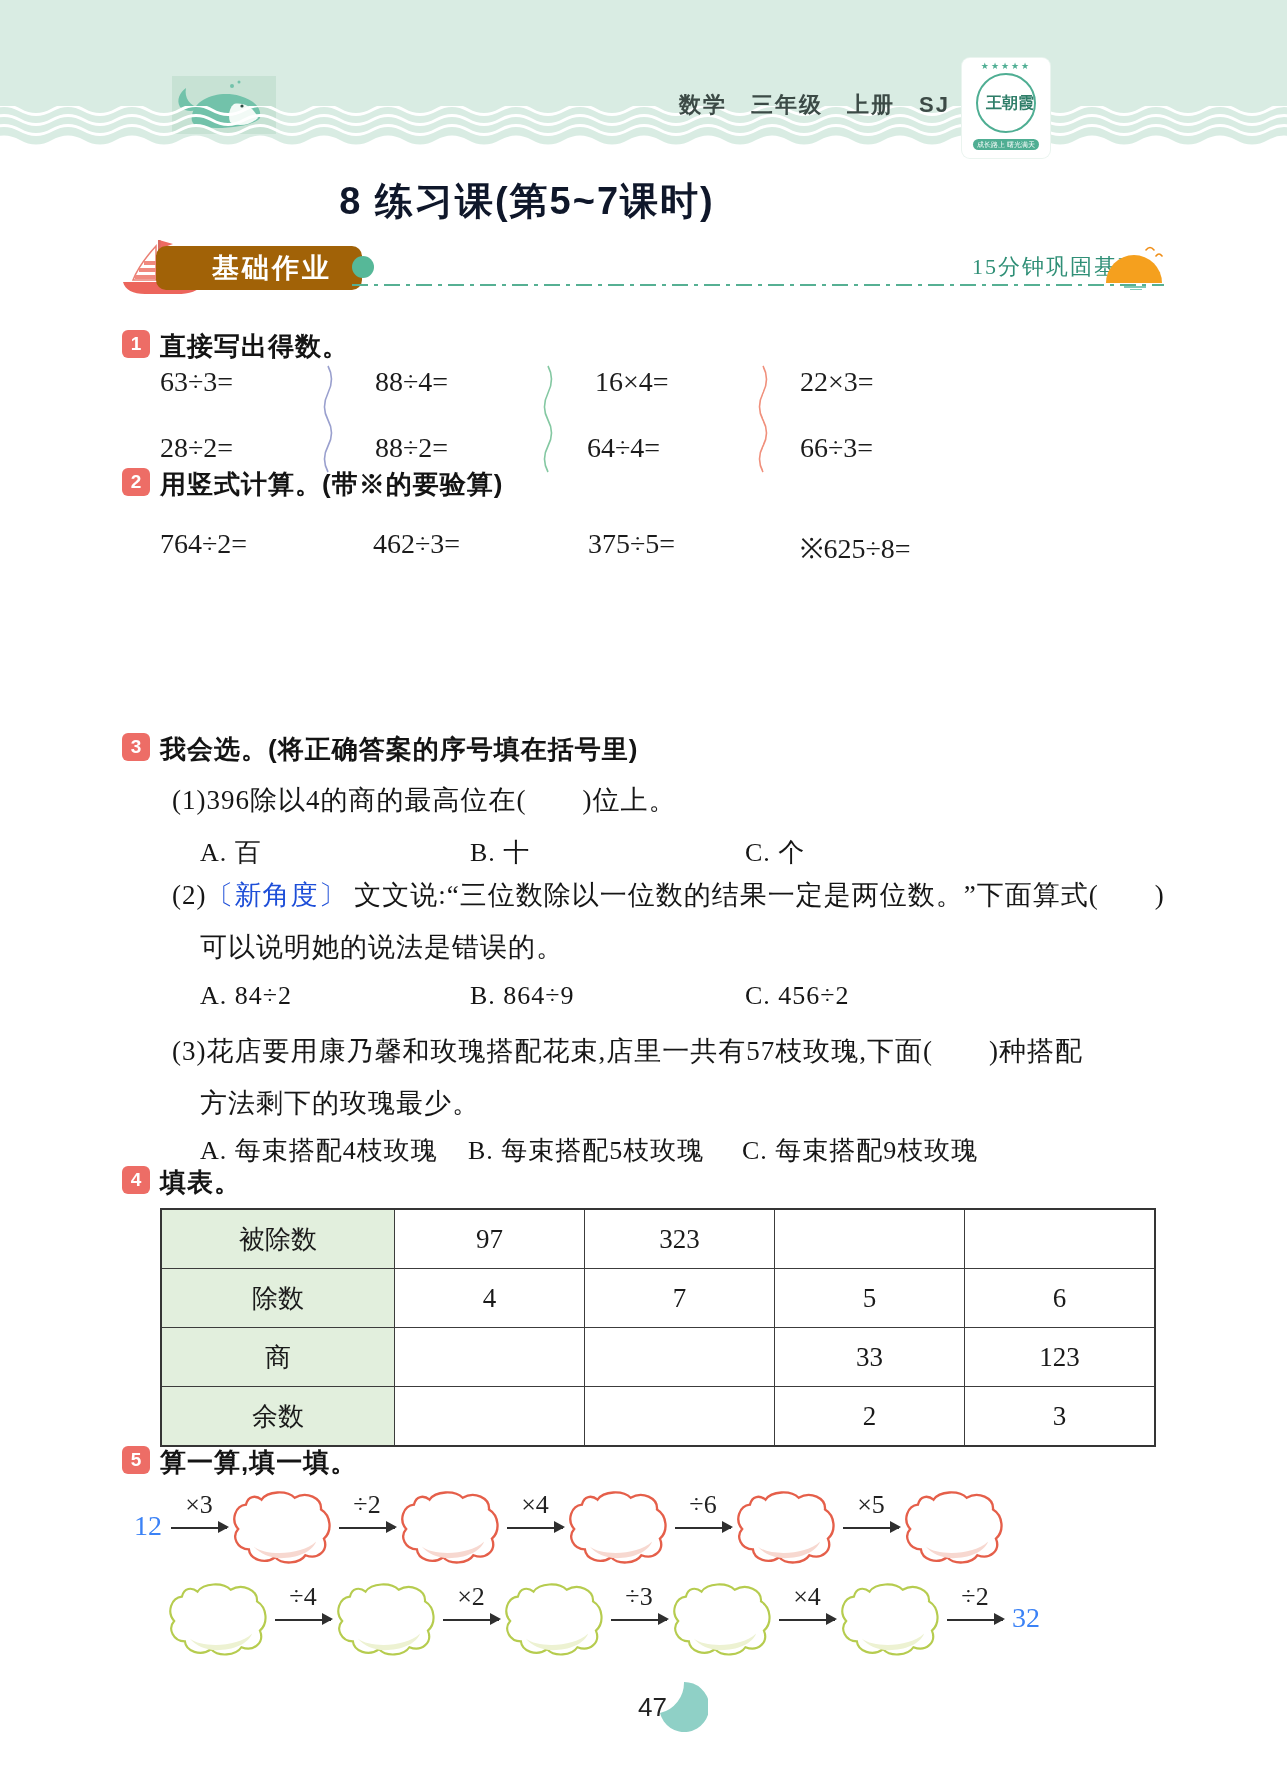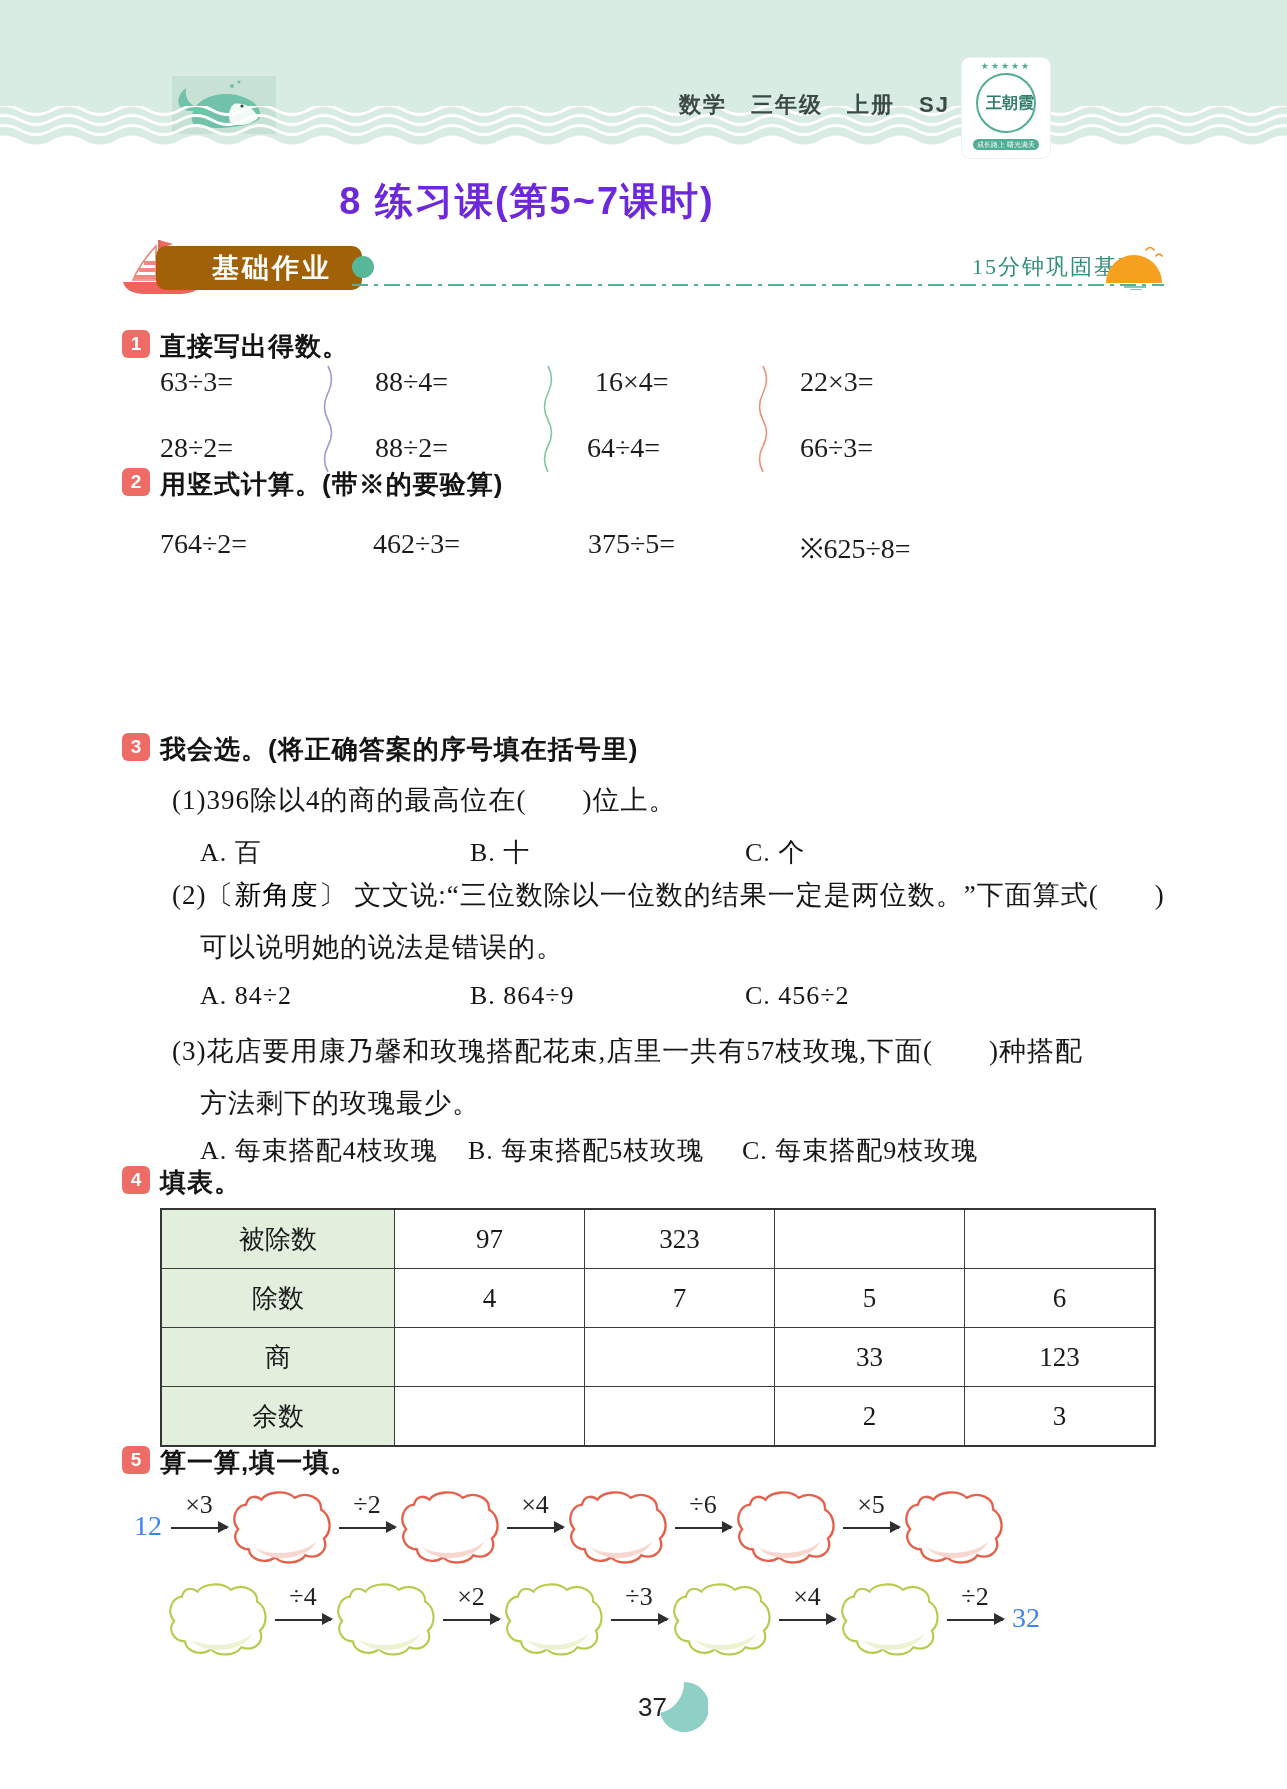--- a/index.html
+++ b/index.html
@@ -17,40 +17,40 @@
   .logo-stars{display:block;margin-top:3px;font-size:9px;letter-spacing:2px;color:#4fae93;line-height:10px;}
   .logo-circle{width:56px;height:56px;margin:2px auto 0;border:2px solid #4fae93;border-radius:50%;
                display:flex;align-items:center;justify-content:flex-end;}
   .logo-name{font-size:16px;font-weight:700;color:#2e7d68;font-family:"Liberation Serif",serif;}
   .logo-ribbon{display:inline-block;margin-top:3px;background:#4fae93;color:#fff;font-size:7px;
                line-height:11px;padding:0 4px;border-radius:6px;white-space:nowrap;}
 
   
   .page-title{position:absolute;top:176px;left:0;width:1184px;text-align:center;
               padding-right:130px;box-sizing:border-box;font-size:38px;font-weight:700;
-              color:#6d28d9;letter-spacing:2px;}
+              color:#0f172a;letter-spacing:2px;}
   .boat{position:absolute;left:114px;top:238px;width:98px;height:56px;}
   .banner-label{position:absolute;left:156px;top:246px;height:44px;line-height:44px;
                 background:#a16207;color:#fff;font-size:27px;font-weight:700;letter-spacing:3px;
                 padding:0 30px 0 56px;border-radius:10px;}
   .banner-label::after{content:"";position:absolute;right:-12px;top:10px;width:22px;height:22px;
                 background:#56b898;border-radius:50%;}
   .dash-line{position:absolute;left:352px;top:283px;width:812px;height:4px;}
   .banner-note{position:absolute;left:972px;top:252px;font-family:"Liberation Serif",serif;
                font-size:22px;color:#2f8f76;letter-spacing:2px;}
   .sun{position:absolute;left:1098px;top:242px;width:72px;height:48px;}
 
   
   .badge{position:absolute;width:28px;height:28px;background:#ed6d66;border-radius:6px;
          color:#fff;font-size:19px;font-weight:700;line-height:28px;text-align:center;}
   .prompt{position:absolute;font-size:26px;font-weight:700;color:#141414;letter-spacing:1px;}
   .math{position:absolute;font-family:"Liberation Serif",serif;font-size:28px;color:#1c1c1c;}
   .ktext{position:absolute;font-family:"Liberation Serif",serif;font-size:27px;color:#161616;
          letter-spacing:1px;white-space:nowrap;}
-  .tag-red{color:#000000;}
+  .tag-red{color:#1d4ed8;}
   .opt{position:absolute;font-family:"Liberation Serif",serif;font-size:26px;color:#161616;
        letter-spacing:1px;white-space:nowrap;}
   .wavy{position:absolute;width:16px;height:110px;}
 
   
   .fill-table{position:absolute;left:160px;top:1208px;border-collapse:collapse;
               border:2.5px solid #353535;}
   .fill-table th,.fill-table td{border:1.6px solid #3c3c3c;height:56px;text-align:center;
               font-family:"Liberation Serif",serif;}
   .fill-table th{width:230px;background:#e2efdd;font-size:26px;font-weight:400;color:#1a1a1a;}
@@ -302,16 +302,16 @@
         <span class="op">÷2</span>
         <span class="shaft"></span>
       </span>
     <span class="chain-num">32</span>
   </div>
 
   <div class="footer-page">
     <svg width="52" height="56" viewBox="0 0 52 56">
       <path d="M28 2 A25 25 0 1 1 4 33 A31 31 0 0 0 28 2 Z" fill="#8fd0c6"></path>
     </svg>
-    <span class="pnum">37</span>
+    <span class="pnum">47</span>
   </div>
 
 </div>
 
 </body></html>

